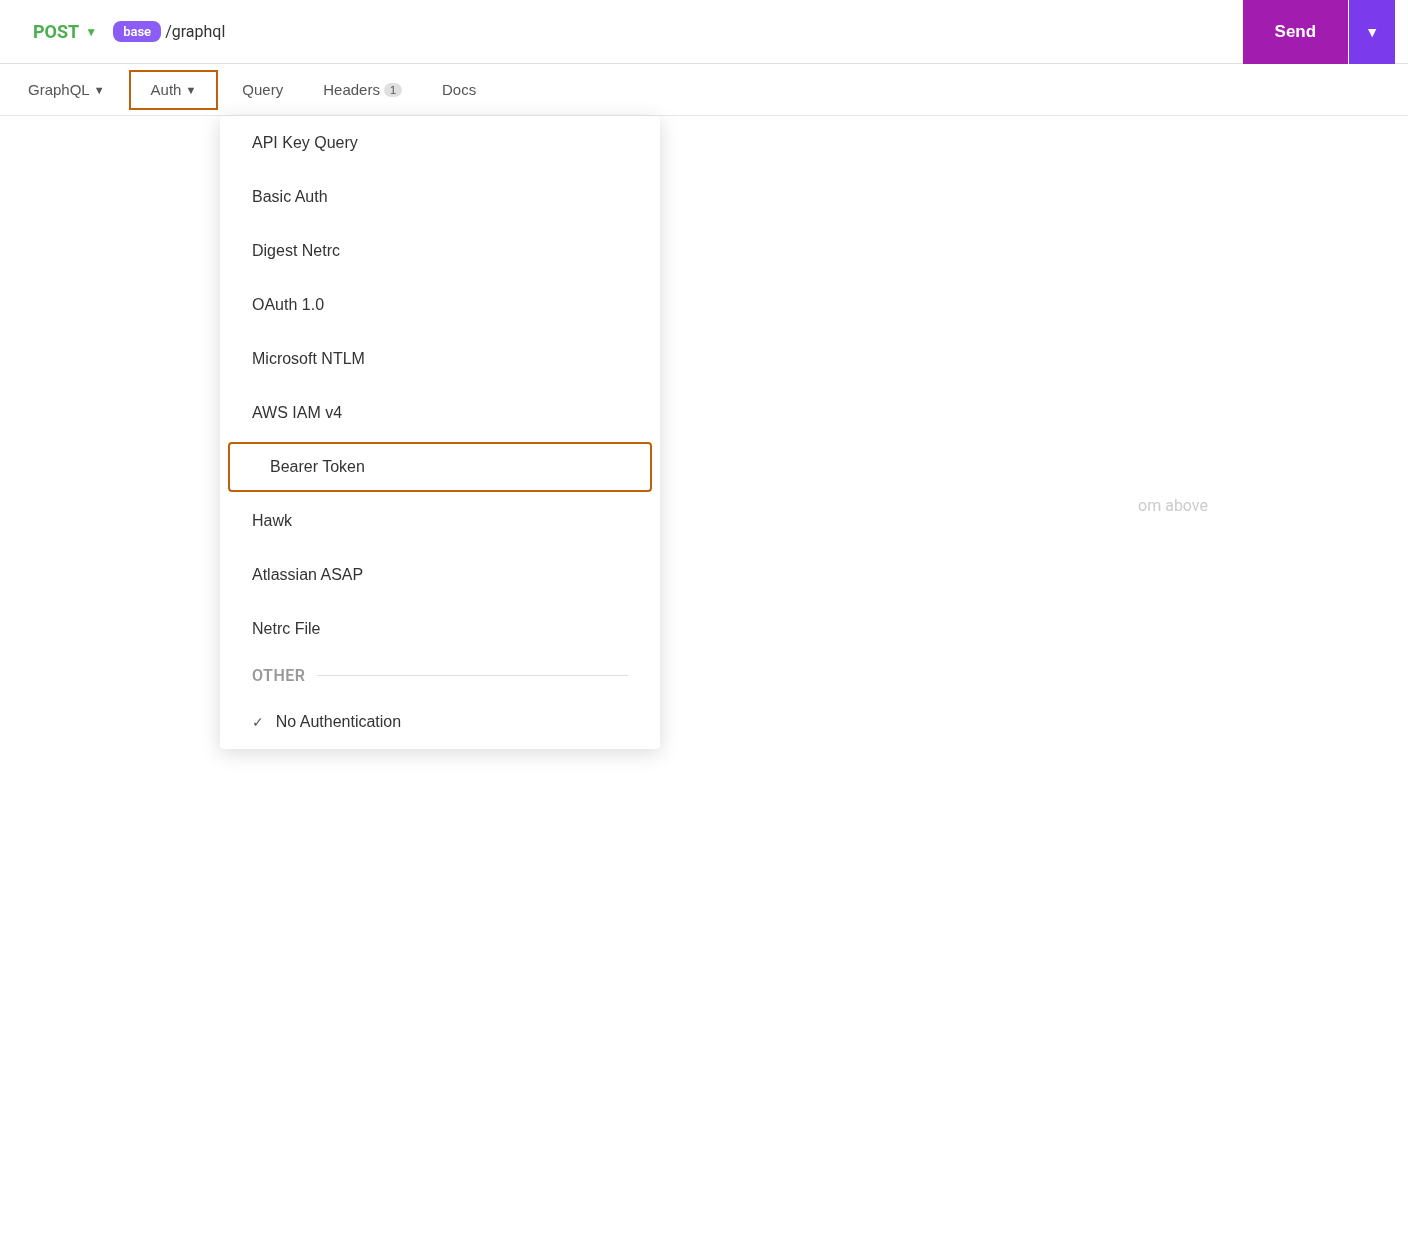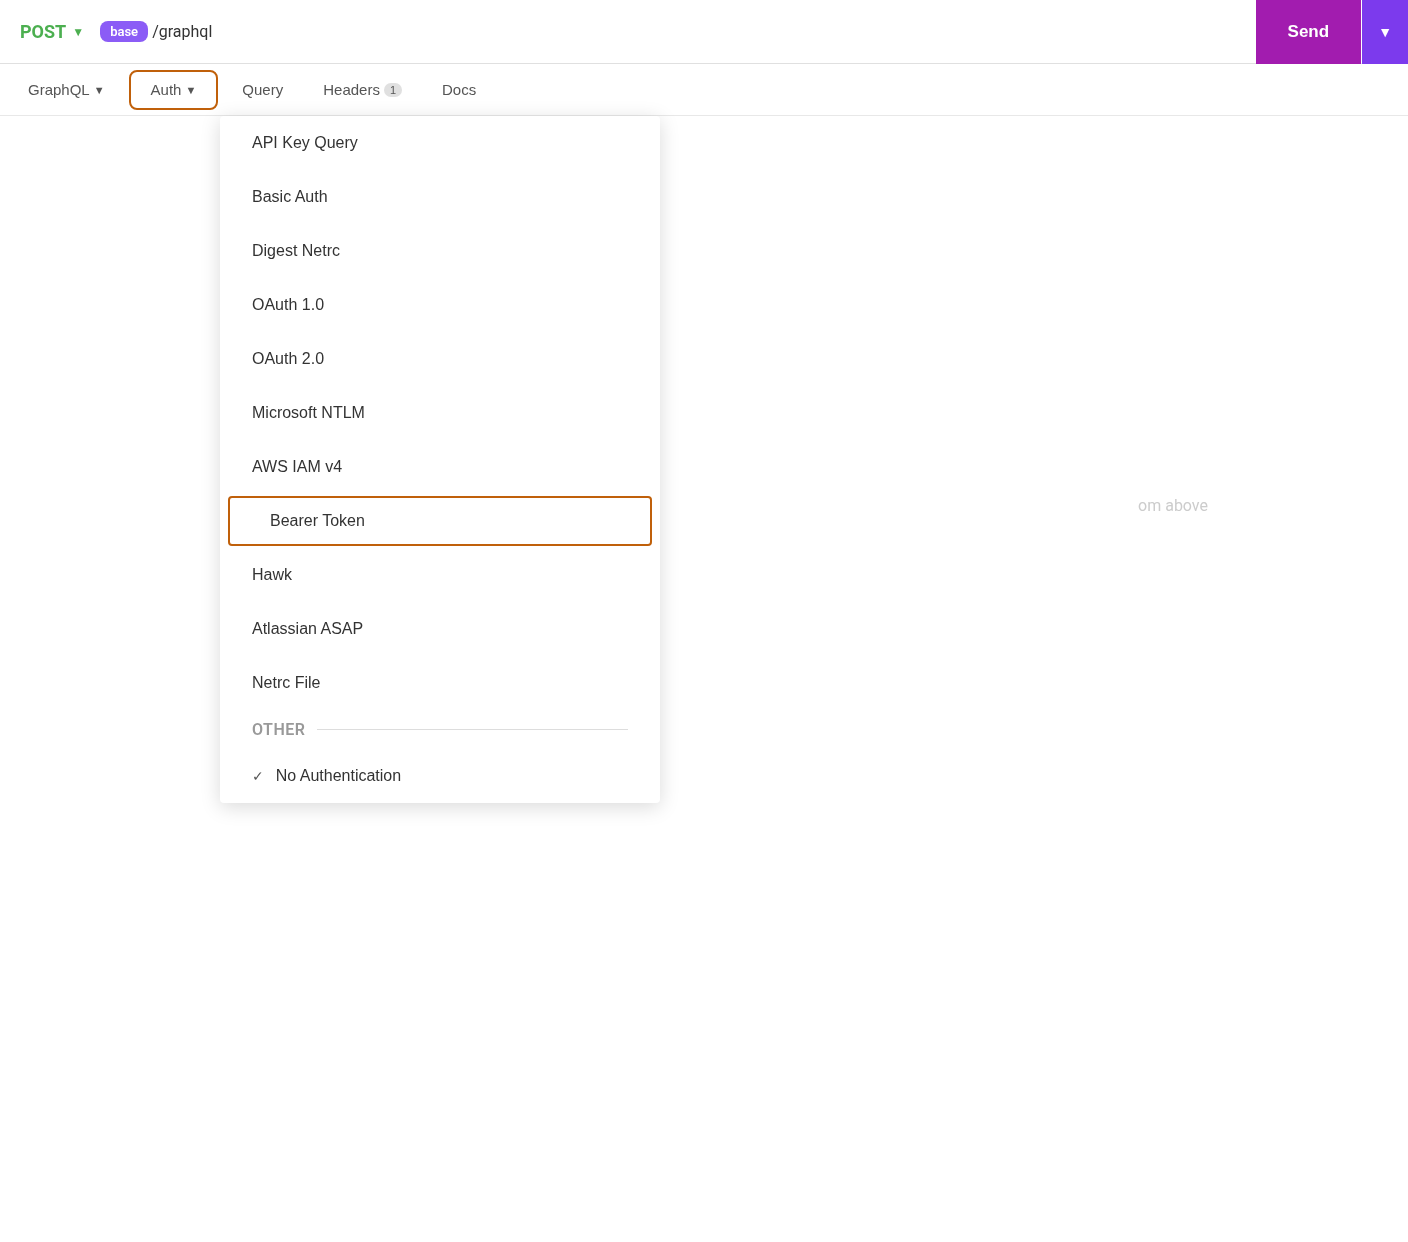--- a/index.html
+++ b/index.html
@@ -9,21 +9,21 @@
       width: 1408px;
       height: 1242px;
       overflow: hidden;
       position: relative;
     }
 
     
     .top-bar {
       display: flex;
       align-items: center;
-      padding: 10px 0;
+      padding: 10px 13px;
       border-bottom: 1px solid #e0e0e0;
       height: 64px;
       background: #fff;
     }
 
     .method-badge {
       display: flex;
       align-items: center;
       gap: 4px;
       margin-left: 20px;
@@ -107,21 +107,21 @@
       font-size: 15px;
       color: #555;
       cursor: pointer;
       position: relative;
       border: none;
       background: none;
     }
 
     .tab-item.active {
       border: 2px solid #c0600a;
-      border-radius: 8px;
+      border-radius: 0;
       margin: 6px 4px;
       height: 40px;
     }
 
     .tab-chevron {
       font-size: 11px;
       color: #555;
     }
 
     .tab-badge {
@@ -266,23 +266,20 @@
     </button>
 
     <button class="dropdown-item">
       <span>Digest Netrc</span>
     </button>
 
     <button class="dropdown-item">
       <span>OAuth 1.0</span>
     </button>
 
-    <button class="dropdown-item">
-      <span>OAuth 2.0</span>
-    </button>
 
     <button class="dropdown-item">
       <span>Microsoft NTLM</span>
     </button>
 
     <button class="dropdown-item">
       <span>AWS IAM v4</span>
     </button>
 
     <button class="dropdown-item highlighted">

